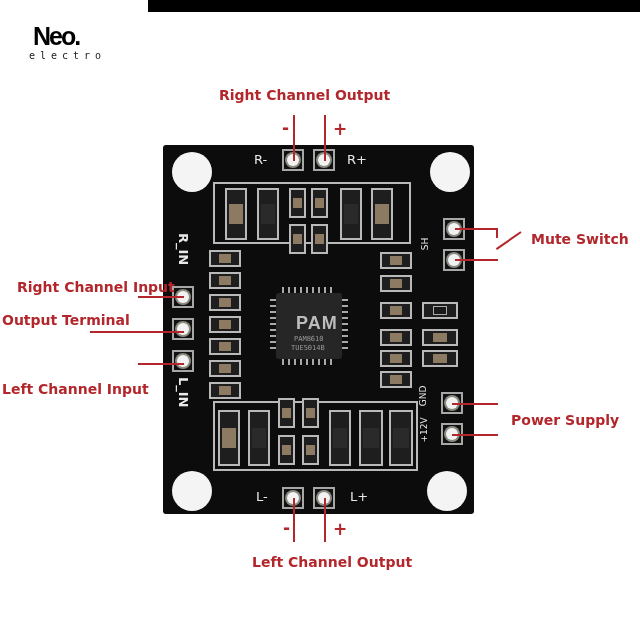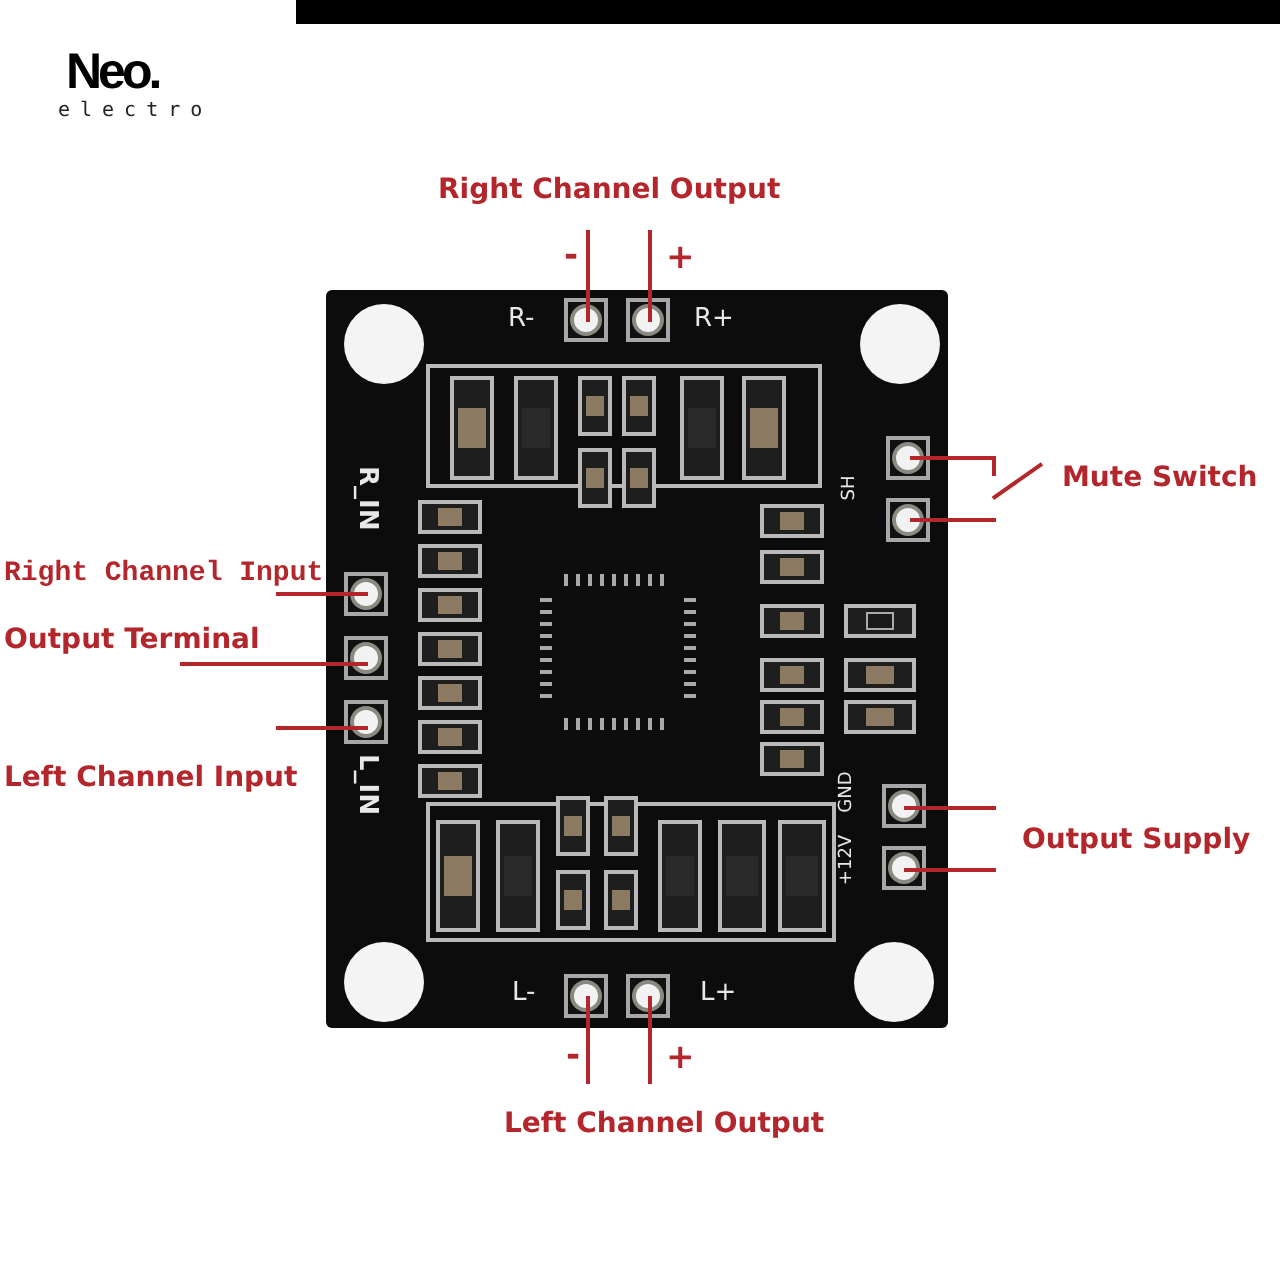--- a/index.html
+++ b/index.html
@@ -211,37 +211,42 @@
         <rect x="74" y="20" width="6" height="2"></rect>
         <rect x="74" y="26" width="6" height="2"></rect>
         <rect x="74" y="32" width="6" height="2"></rect>
         <rect x="74" y="38" width="6" height="2"></rect>
         <rect x="74" y="44" width="6" height="2"></rect>
         <rect x="74" y="50" width="6" height="2"></rect>
         <rect x="74" y="56" width="6" height="2"></rect>
         <rect x="74" y="62" width="6" height="2"></rect>
     </g>
   </svg>
+  <div class="die">
+    <div class="ic-logo">PAM</div>
+    <div class="ic-t" style="left:18px;top:42px;">PAM8610</div>
+    <div class="ic-t" style="left:15px;top:51px;">TUE5014B</div>
+  </div>
 </div>
 
 <div class="line" style="left:293px;top:115px;width:2px;height:46px;"></div>
 <div class="line" style="left:324px;top:115px;width:2px;height:46px;"></div>
 <div class="line" style="left:293px;top:498px;width:2px;height:44px;"></div>
 <div class="line" style="left:324px;top:498px;width:2px;height:44px;"></div>
 <div class="line" style="left:138px;top:296px;width:46px;height:2px;"></div>
 <div class="line" style="left:90px;top:331px;width:94px;height:2px;"></div>
 <div class="line" style="left:138px;top:363px;width:46px;height:2px;"></div>
 <div class="line" style="left:455px;top:228px;width:43px;height:2px;"></div>
 <div class="line" style="left:496px;top:228px;width:2px;height:10px;"></div>
 <div class="line" style="left:455px;top:259px;width:43px;height:2px;"></div>
 <div class="line" style="left:497px;top:248px;width:30px;height:2px;transform:rotate(-35deg);transform-origin:left bottom;"></div>
 <div class="line" style="left:452px;top:403px;width:46px;height:2px;"></div>
 <div class="line" style="left:452px;top:434px;width:46px;height:2px;"></div>
 
-<div class="lbl" style="left:2px;top:279px;font-family:Liberation Mono, monospace;">Right Channel Input</div>
+<div class="lbl" style="left:17px;top:279px;">Right Channel Input</div>
 <div class="lbl" style="left:2px;top:312px;">Output Terminal</div>
 <div class="lbl" style="left:2px;top:345px;margin-top:36px;">Left Channel Input</div>
 <div class="lbl" style="left:531px;top:231px;">Mute Switch</div>
-<div class="lbl" style="left:511px;top:412px;">Output Supply</div>
+<div class="lbl" style="left:511px;top:412px;">Power Supply</div>
 
 <div class="pm" style="left:283px;top:518px;">-</div>
 <div class="pm" style="left:333px;top:519px;">+</div>
 <div class="lbl" style="left:232px;top:554px;margin-left:20px;">Left Channel Output</div>
 
 </body></html>

